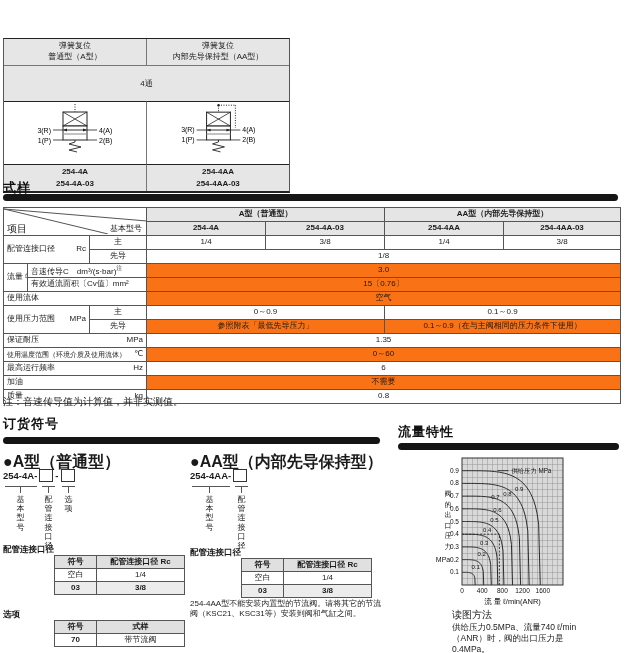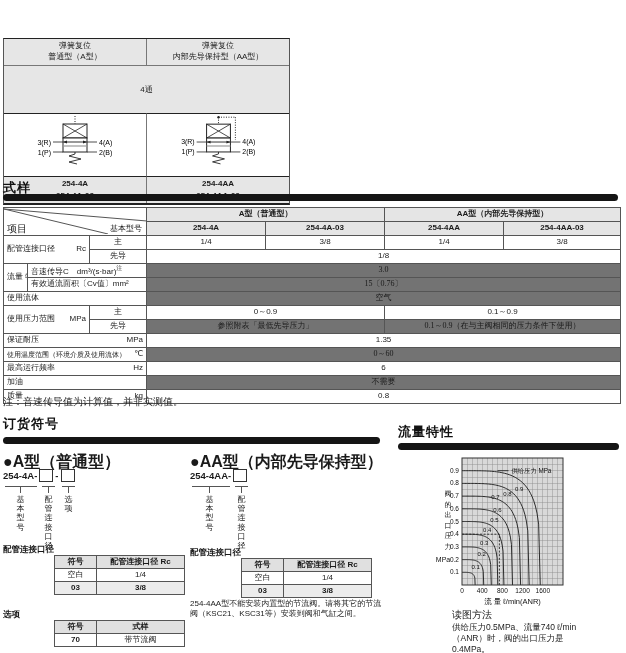--- a/index.html
+++ b/index.html
@@ -7,32 +7,32 @@
         font-family:"Liberation Sans","DejaVu Sans",sans-serif;color:#1a1a1a;}
   .abs{position:absolute;}
   .sec-title{font-size:13px;font-weight:bold;color:#111;letter-spacing:1px;}
   .black-bar{height:7px;background:#151515;border-radius:4px;}
 
   
   .tt{border-top:1.5px solid #222;border-bottom:2px solid #222;border-left:1px solid #555;border-right:1px solid #555;width:285px;}
   .tt-row{display:flex;}
   .tt-cell{flex:1;text-align:center;}
   .tt-head{background:#e6e6e6;font-size:8px;line-height:1.35;padding:2px 0;white-space:pre-line;}
-  .tt-type{background:#e6e6e6;font-size:8px;border-top:1px solid #777;padding:18px 0;text-align:center;}
+  .tt-type{background:#e6e6e6;font-size:8px;border-top:1px solid #777;padding:12px 0;text-align:center;}
   .tt-sym{background:#fff;border-top:1.5px solid #222;height:62px;}
   .tt-model{background:#e6e6e6;border-top:1.5px solid #222;font-size:8px;font-weight:bold;line-height:1.5;padding:1px 0;white-space:pre-line;}
   .tt-div{border-left:1px solid #777;}
 
   
   table.spec{border-collapse:collapse;table-layout:fixed;width:617px;font-size:8px;}
   table.spec td,table.spec th{border:1px solid #555;padding:0 3px;height:13px;line-height:1.1;
       font-weight:normal;text-align:center;overflow:hidden;white-space:nowrap;}
   table.spec .lbl{text-align:left;}
   table.spec .hdr{background:#e5e5e5;font-weight:bold;}
-  table.spec .shade{background:#737373;font-family:Liberation Serif, serif;}
+  table.spec .shade{background:#f97316;}
   table.spec .unitcell{display:flex;justify-content:space-between;align-items:center;}
   table.spec tr{height:13px;}
   .diag{position:relative;background:#fff;}
   .diag svg{position:absolute;left:0;top:0;}
   .diag .item-lbl{position:absolute;left:3px;bottom:1px;font-size:10px;}
   .diag .base-lbl{position:absolute;right:4px;bottom:1px;font-size:8px;}
   .spec-note{font-size:10px;color:#222;}
   .flow-lbl{white-space:pre-line;line-height:1.2;}
 
   

